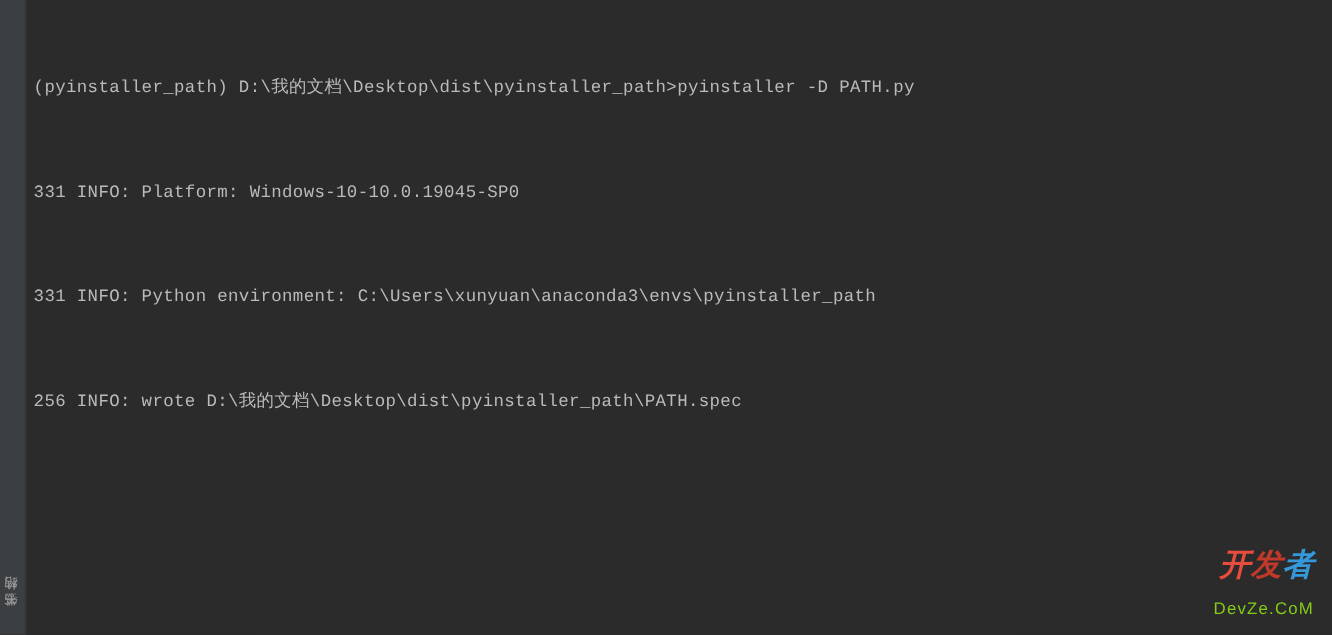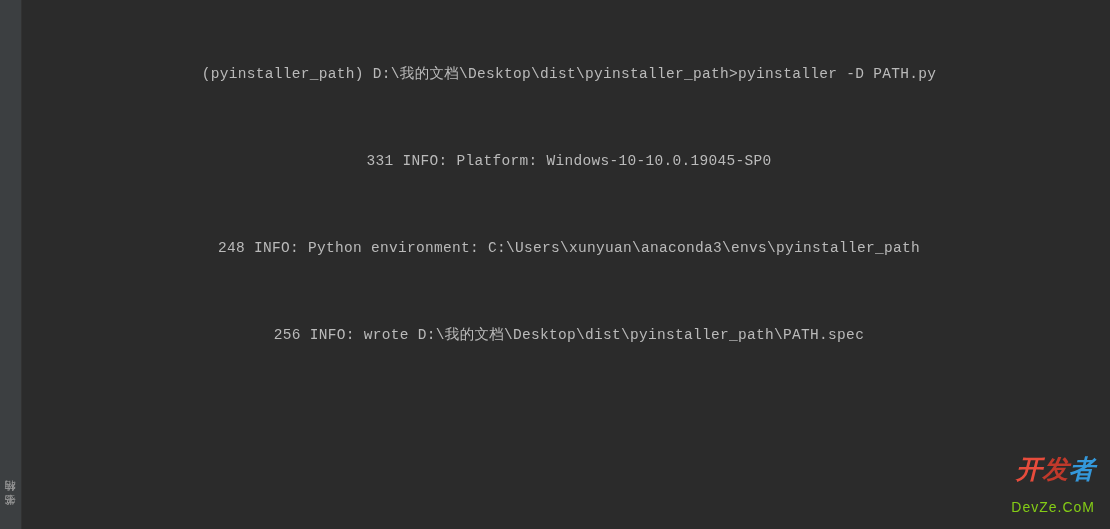--- a/index.html
+++ b/index.html
@@ -18,21 +18,20 @@
       height: 529px;
       position: relative;
       letter-spacing: 0.3px;
     }
     .terminal-output {
       padding: 2px 0 0 28px;
       white-space: pre;
     }
     .line {
       display: block;
-      text-align: center;
     }
     .sidebar-tabs {
       position: absolute;
       left: 0;
       top: 0;
       width: 22px;
       height: 100%;
       background-color: #3c3f41;
       display: flex;
       flex-direction: column;
@@ -47,21 +46,21 @@
       font-size: 11px;
       color: #999;
       margin: 6px 0;
       cursor: pointer;
       letter-spacing: 1px;
     }
     .watermark-logo {
       position: absolute;
       right: 15px;
       bottom: 32px;
-      font-family: Liberation Mono, monospace;
+      font-family: Liberation Serif, serif;
       font-weight: bold;
       font-style: italic;
       font-size: 26px;
       pointer-events: none;
       white-space: nowrap;
     }
     .wm-red { color: #e74c3c; }
     .wm-mag { color: #c0392b; }
     .wm-blue { color: #3498db; }
     .watermark-url {
@@ -79,21 +78,21 @@
 <body>
 
 <div class="sidebar-tabs">
   <div class="sidebar-tab">结构</div>
   <div class="sidebar-tab">书签</div>
 </div>
 
 <div class="terminal-output">
   <span class="line">(pyinstaller_path) D:\我的文档\Desktop\dist\pyinstaller_path&gt;pyinstaller -D PATH.py</span>
   <span class="line">331 INFO: Platform: Windows-10-10.0.19045-SP0</span>
-  <span class="line">248 INFO: Python environment: C:\Users\xunyuan\anaconda3\envs\pyinstaller_path</span>
+  <span class="line">331 INFO: Python environment: C:\Users\xunyuan\anaconda3\envs\pyinstaller_path</span>
   <span class="line">256 INFO: wrote D:\我的文档\Desktop\dist\pyinstaller_path\PATH.spec</span>
   
   
   
   
   
   
   
   
   

